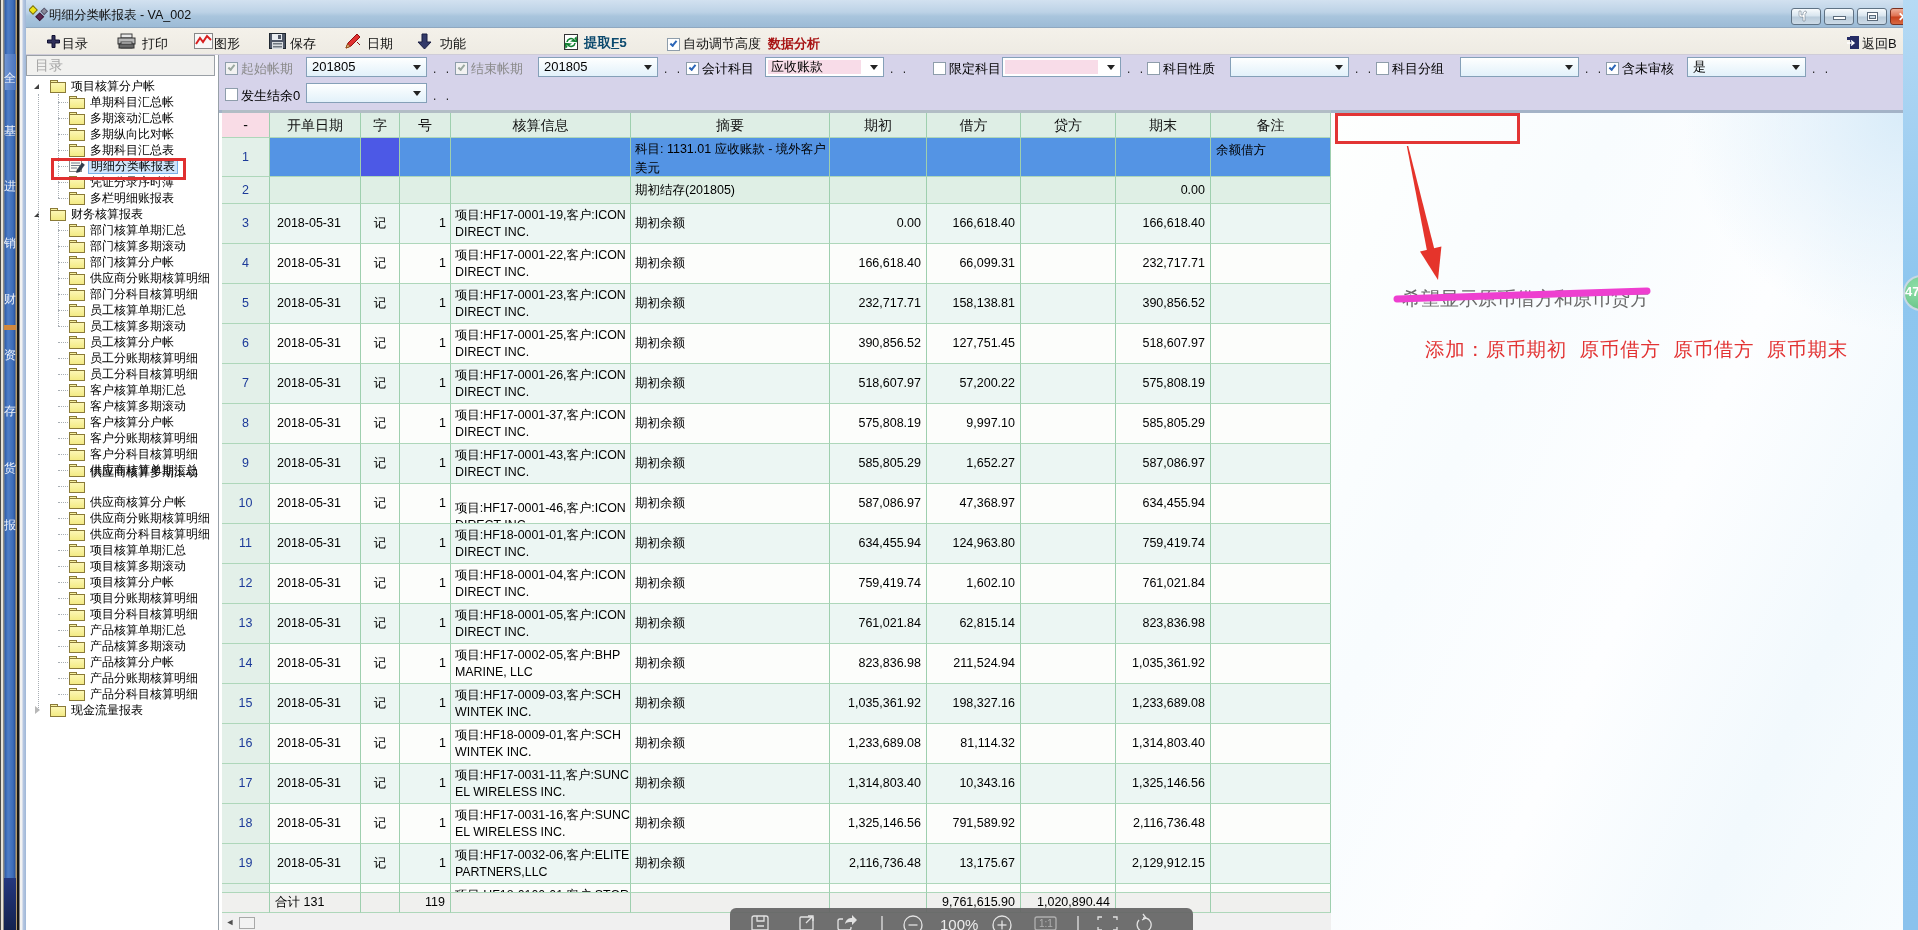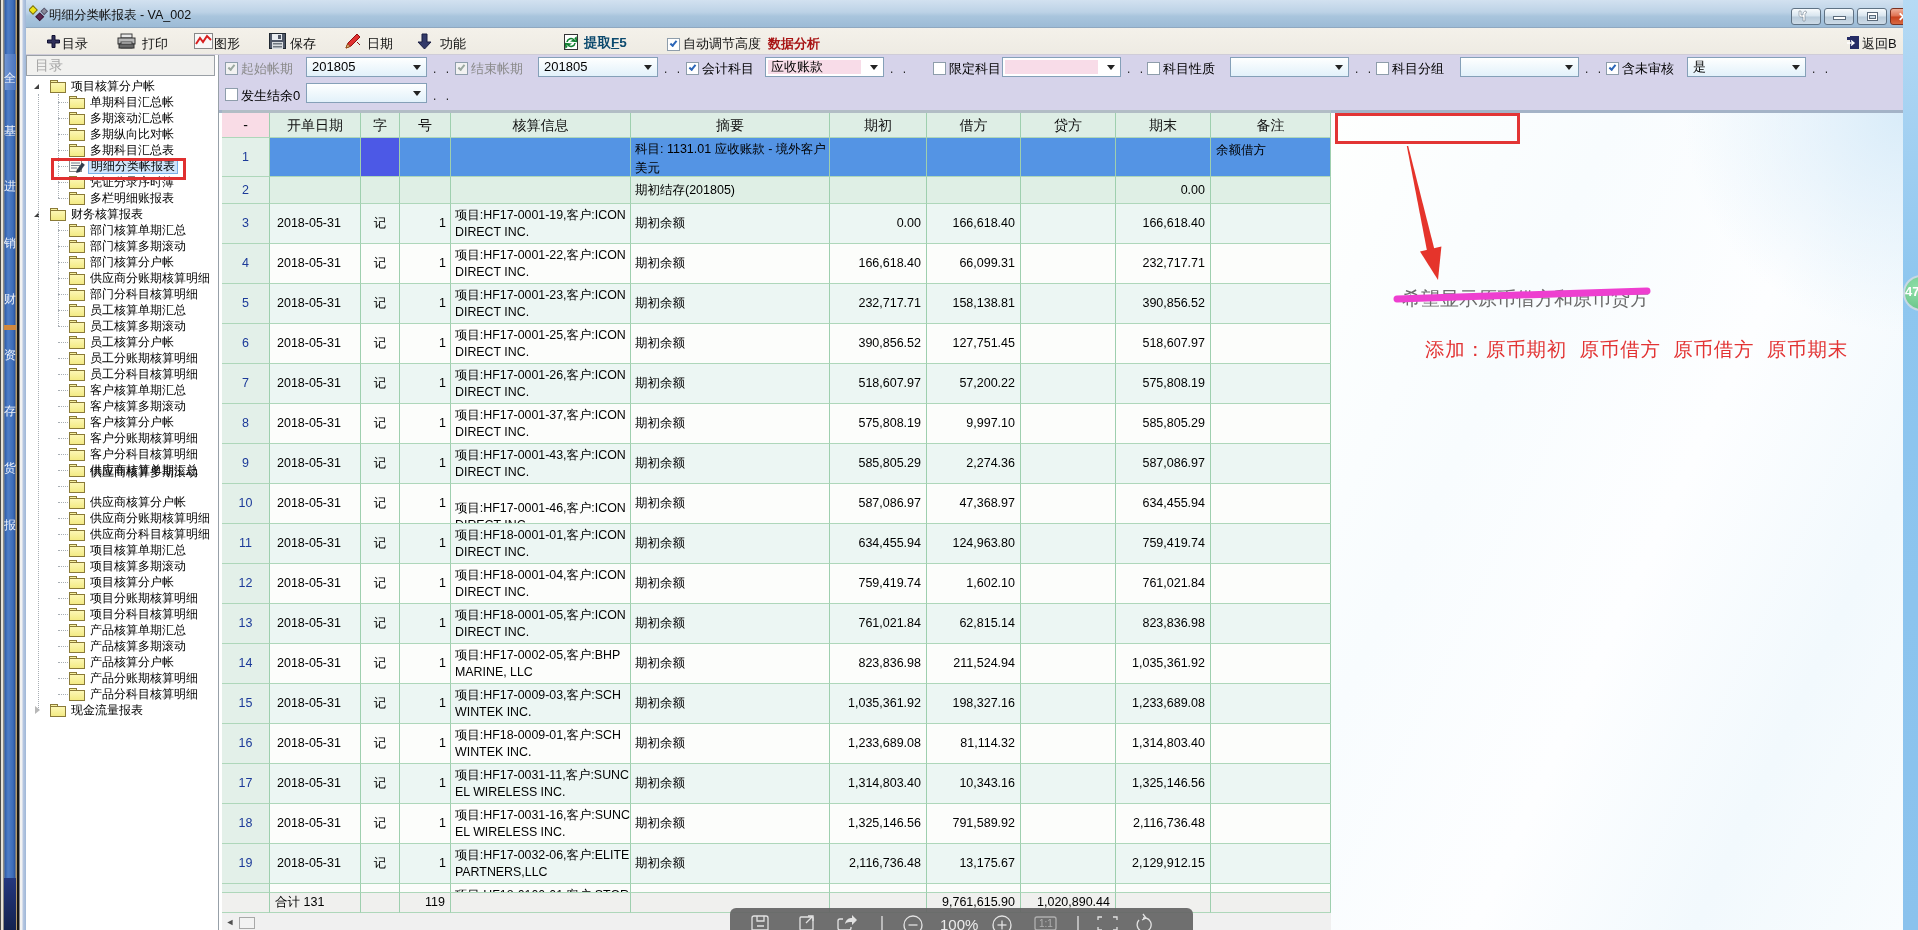--- a/index.html
+++ b/index.html
@@ -535,21 +535,21 @@
 <div class="cell gl" style="left:1021px;top:404px;width:95px;height:40px;background:#fcfdfb;"></div>
 <div class="cell gl amt" style="left:1116px;top:404px;width:95px;height:40px;background:#fcfdfb;line-height:39px;">585,805.29</div>
 <div class="cell gl" style="left:1211px;top:404px;width:120px;height:40px;background:#fcfdfb;"></div>
 <div class="cell gl rn" style="left:222px;top:444px;width:48px;height:40px;line-height:39px;">9</div>
 <div class="cell gl" style="left:270px;top:444px;width:91px;height:40px;background:#ecf6f3;line-height:39px;padding-left:7px;">2018-05-31</div>
 <div class="cell gl" style="left:361px;top:444px;width:39px;height:40px;background:#ecf6f3;line-height:39px;text-align:center;font-size:12.5px;">记</div>
 <div class="cell gl amt" style="left:400px;top:444px;width:51px;height:40px;background:#ecf6f3;line-height:39px;padding-right:4px;">1</div>
 <div class="cell gl" style="left:451px;top:444px;width:180px;height:40px;background:#ecf6f3;padding:3px 0 0 4px;line-height:17px;font-size:12.4px;">项目:HF17-0001-43,客户:ICON<br>DIRECT INC.</div>
 <div class="cell gl" style="left:631px;top:444px;width:199px;height:40px;background:#ecf6f3;line-height:39px;padding-left:4px;font-size:12.5px;">期初余额</div>
 <div class="cell gl amt" style="left:830px;top:444px;width:97px;height:40px;background:#ecf6f3;line-height:39px;">585,805.29</div>
-<div class="cell gl amt" style="left:927px;top:444px;width:94px;height:40px;background:#ecf6f3;line-height:39px;">2,274.36</div>
+<div class="cell gl amt" style="left:927px;top:444px;width:94px;height:40px;background:#ecf6f3;line-height:39px;">1,652.27</div>
 <div class="cell gl" style="left:1021px;top:444px;width:95px;height:40px;background:#ecf6f3;"></div>
 <div class="cell gl amt" style="left:1116px;top:444px;width:95px;height:40px;background:#ecf6f3;line-height:39px;">587,086.97</div>
 <div class="cell gl" style="left:1211px;top:444px;width:120px;height:40px;background:#ecf6f3;"></div>
 <div class="cell gl rn" style="left:222px;top:484px;width:48px;height:40px;line-height:39px;">10</div>
 <div class="cell gl" style="left:270px;top:484px;width:91px;height:40px;background:#fcfdfb;line-height:39px;padding-left:7px;">2018-05-31</div>
 <div class="cell gl" style="left:361px;top:484px;width:39px;height:40px;background:#fcfdfb;line-height:39px;text-align:center;font-size:12.5px;">记</div>
 <div class="cell gl amt" style="left:400px;top:484px;width:51px;height:40px;background:#fcfdfb;line-height:39px;padding-right:4px;">1</div>
 <div class="cell gl" style="left:451px;top:484px;width:180px;height:40px;background:#fcfdfb;padding:16px 0 0 4px;line-height:17px;font-size:12.4px;">项目:HF17-0001-46,客户:ICON<br>DIRECT INC.</div>
 <div class="cell gl" style="left:631px;top:484px;width:199px;height:40px;background:#fcfdfb;line-height:39px;padding-left:4px;font-size:12.5px;">期初余额</div>
 <div class="cell gl amt" style="left:830px;top:484px;width:97px;height:40px;background:#fcfdfb;line-height:39px;">587,086.97</div>

